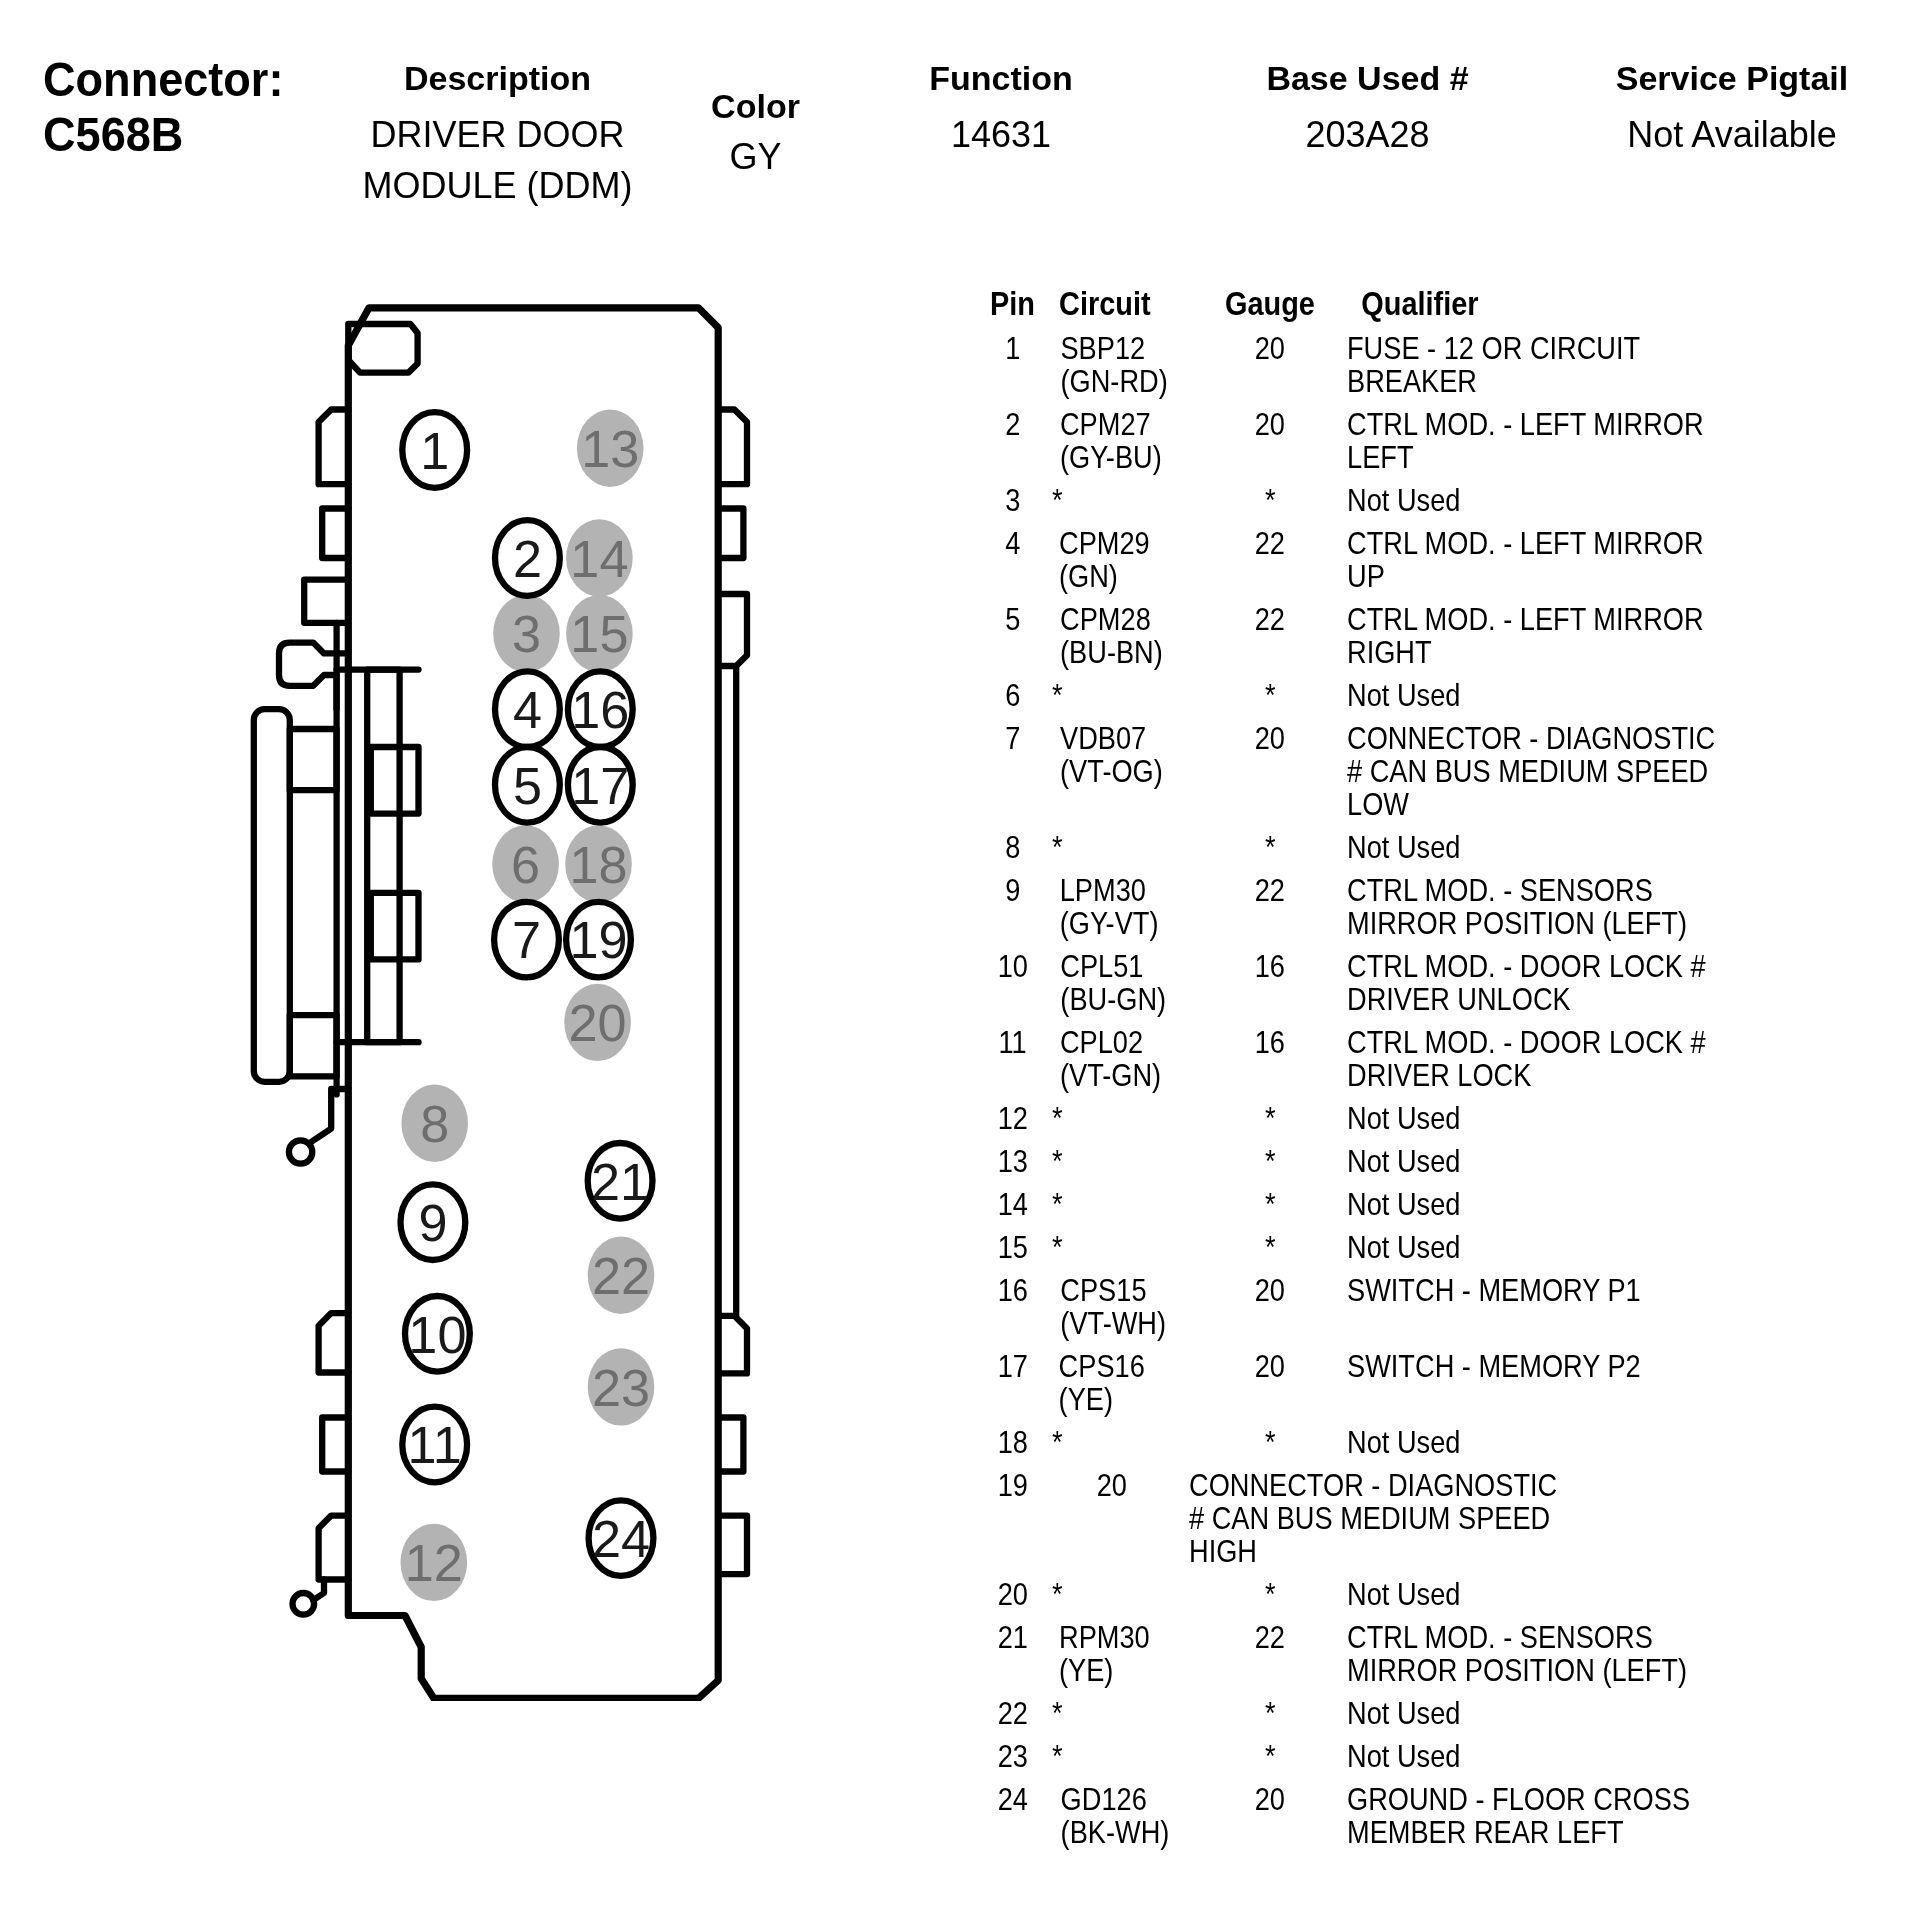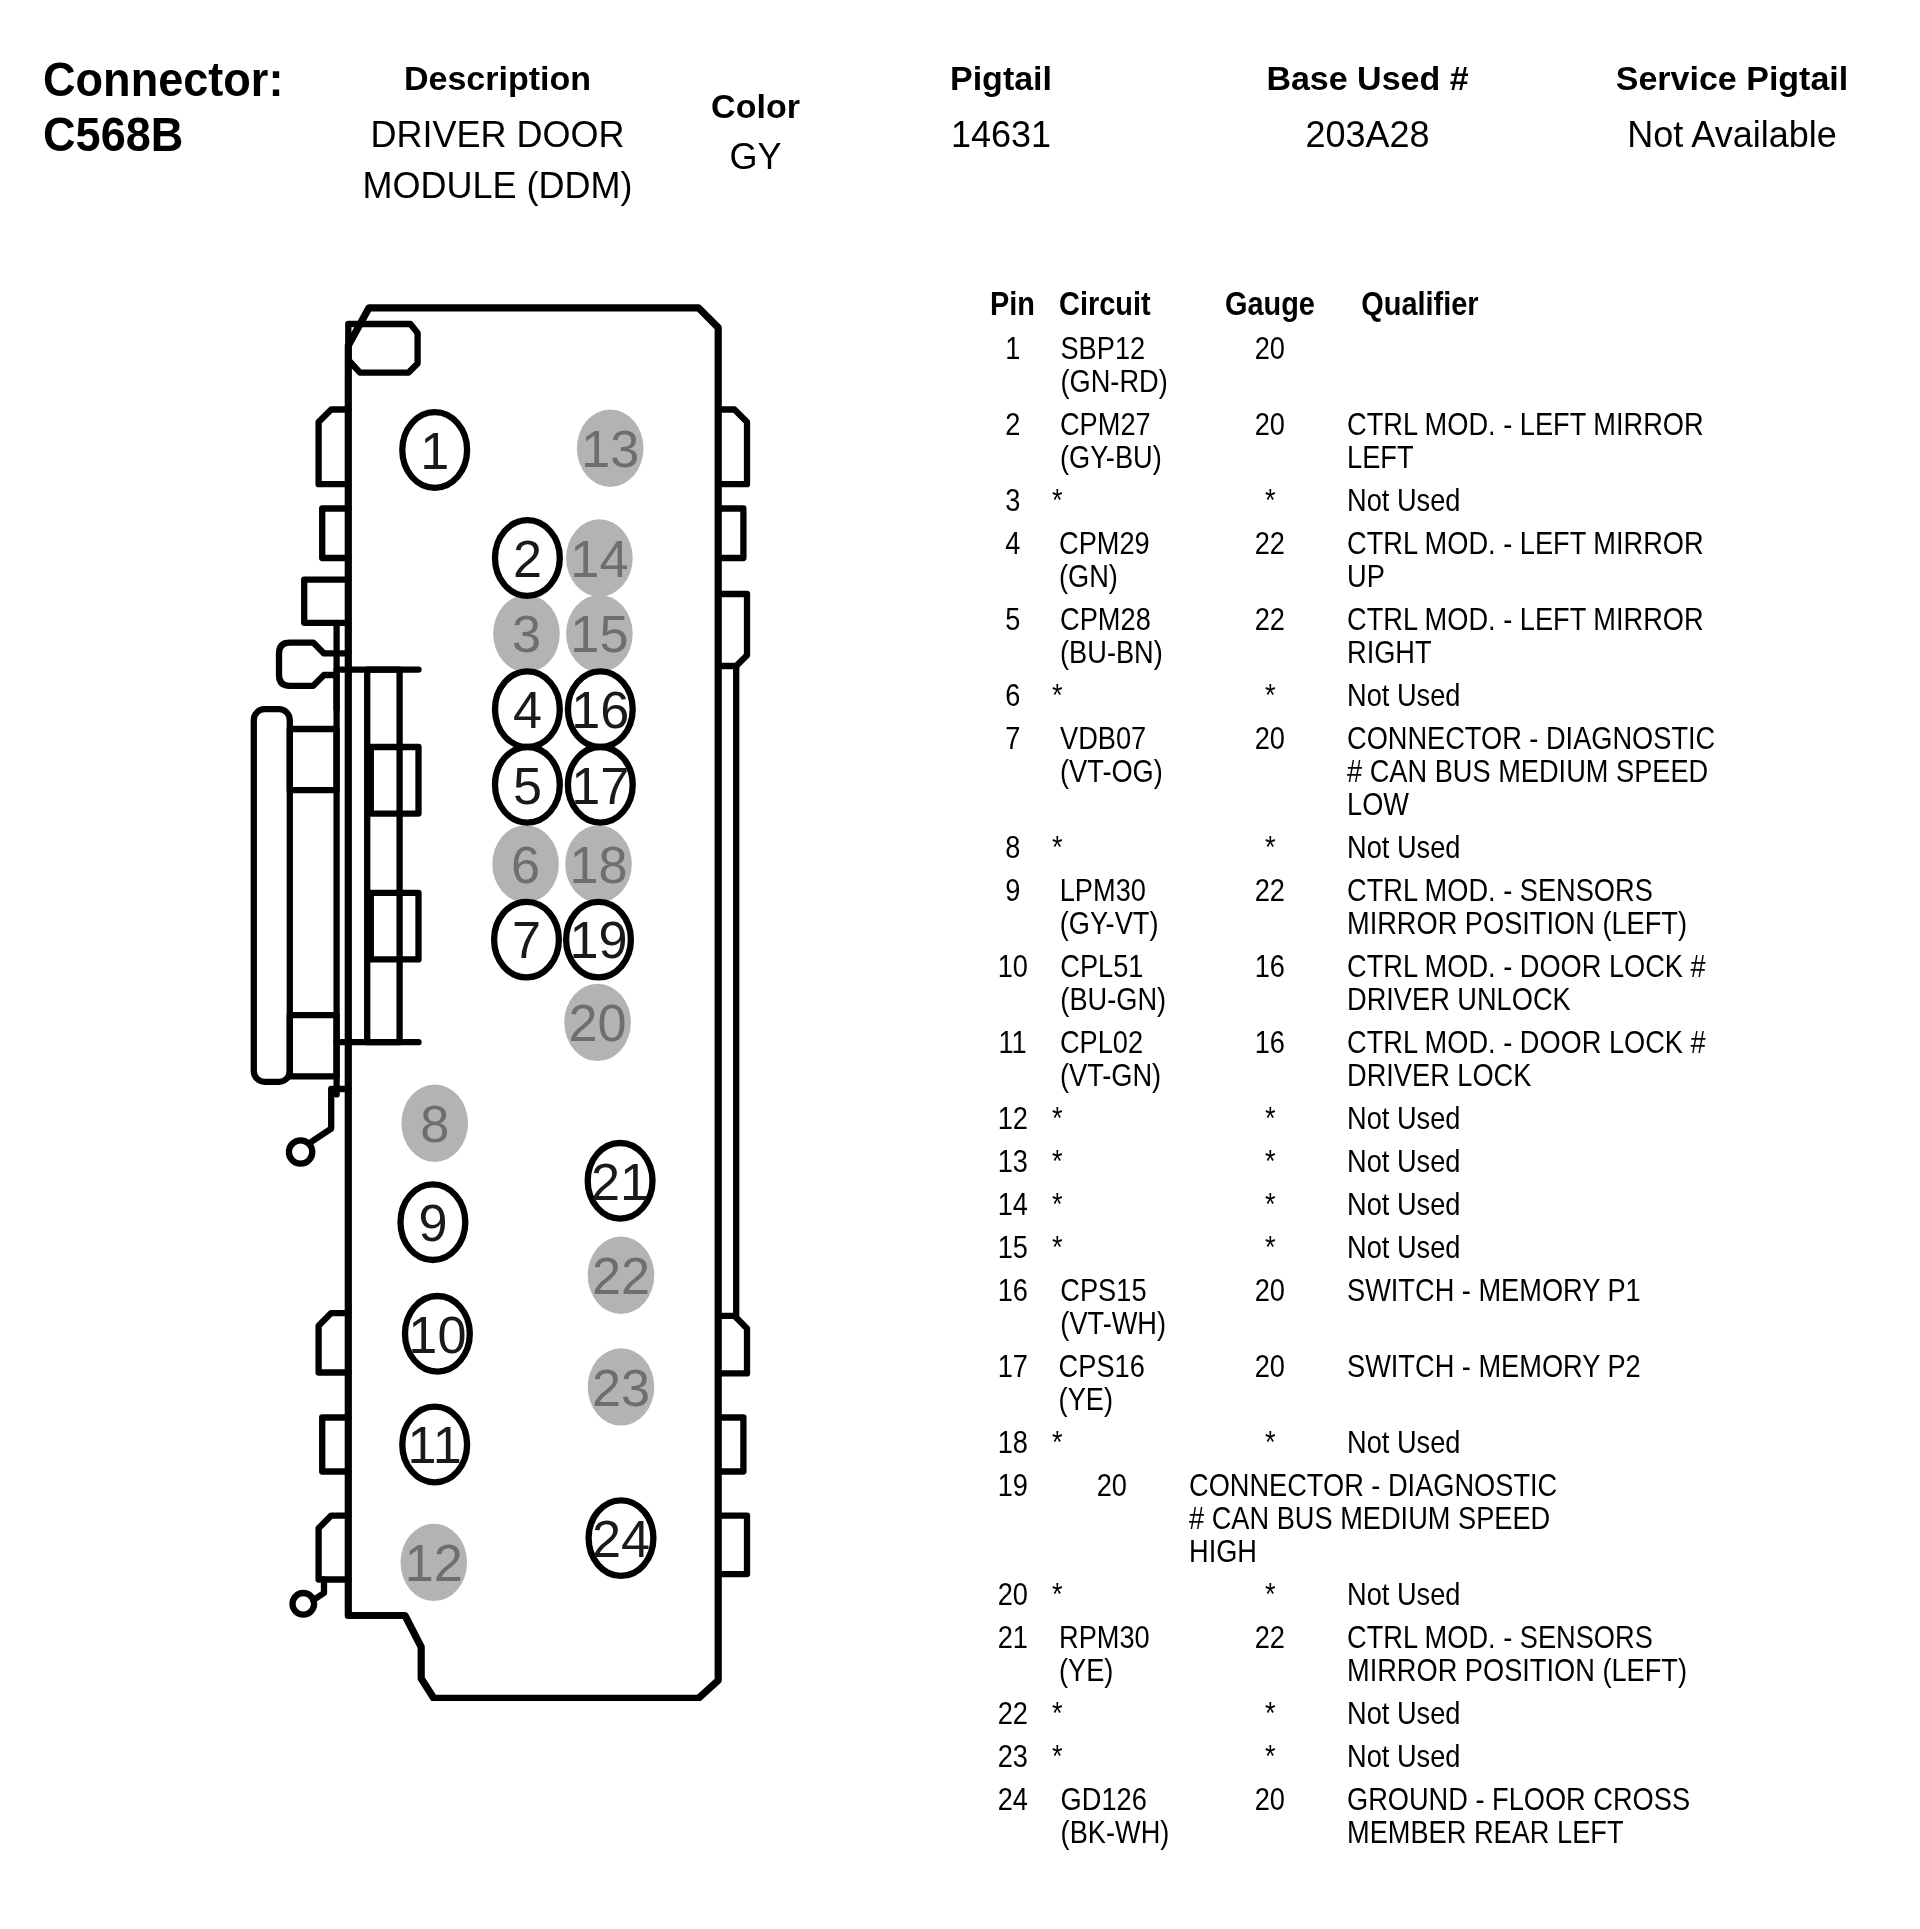--- a/index.html
+++ b/index.html
@@ -52,21 +52,21 @@
   <div class="hfield hf-desc">
     <div class="hlabel">Description</div>
     <div class="hvalue">DRIVER DOOR
 MODULE (DDM)</div>
   </div>
   <div class="hfield hf-color">
     <div class="hlabel">Color</div>
     <div class="hvalue">GY</div>
   </div>
   <div class="hfield hf-harness">
-    <div class="hlabel">Pigtail</div>
+    <div class="hlabel">Function</div>
     <div class="hvalue">14631</div>
   </div>
   <div class="hfield hf-base">
     <div class="hlabel">Base Used #</div>
     <div class="hvalue">203A28</div>
   </div>
   <div class="hfield hf-pigtail">
     <div class="hlabel">Service Pigtail</div>
     <div class="hvalue">Not Available</div>
   </div>
@@ -213,20 +213,22 @@
       <div class="tc tc-circuit"><span class="nx">Circuit</span></div>
       <div class="tc tc-gauge"><span class="nx">Gauge</span></div>
       <div class="tc tc-qual"><span class="nx">Qualifier</span></div>
     </div>
     <div id="table-rows">
         <div class="trow">
           <div class="tc tc-pin"><span class="nx">1</span></div>
           <div class="tc tc-circuit"><span class="nx">SBP12
 (GN-RD)</span></div>
           <div class="tc tc-gauge"><span class="nx">20</span></div>
+          <div class="tc tc-fn"><span class="nx">FUSE - 12 OR CIRCUIT
+BREAKER</span></div>
           <div class="tc tc-qual"><span class="nx"></span></div>
         </div>
         <div class="trow">
           <div class="tc tc-pin"><span class="nx">2</span></div>
           <div class="tc tc-circuit"><span class="nx">CPM27
 (GY-BU)</span></div>
           <div class="tc tc-gauge"><span class="nx">20</span></div>
           <div class="tc tc-fn"><span class="nx">CTRL MOD. - LEFT MIRROR
 LEFT</span></div>
           <div class="tc tc-qual"><span class="nx"></span></div>

